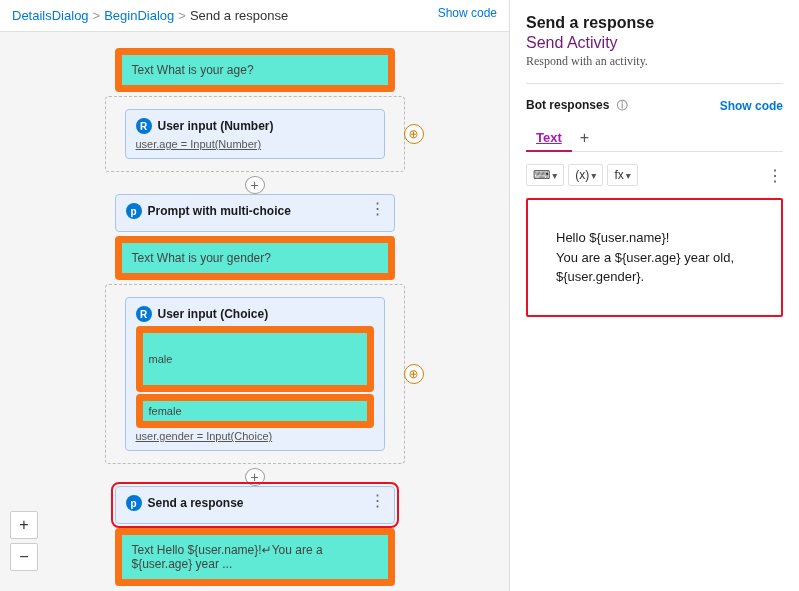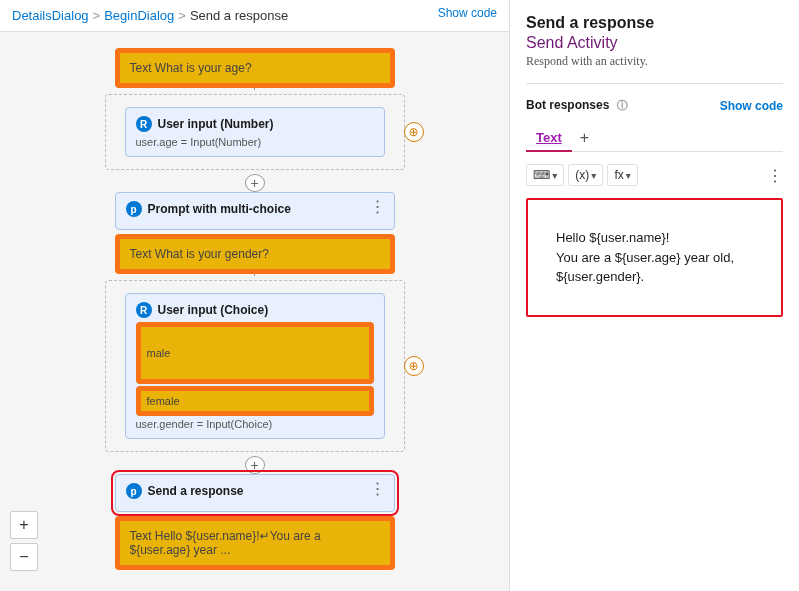--- a/index.html
+++ b/index.html
@@ -48,22 +48,22 @@
       height: calc(591px - 37px);
       display: flex;
       flex-direction: column;
       align-items: center;
       gap: 0;
       position: relative;
     }
 
     
     .flow-node {
-      background: #eab308;
-      border: 5px solid #f97316;
+      background: #5eead4;
+      border: 7px solid #f97316;
       border-radius: 4px;
       width: 280px;
       padding: 8px 10px;
       position: relative;
       z-index: 2;
     }
 
     .flow-node.text-node {
       font-size: 12px;
       color: #444;
@@ -96,20 +96,21 @@
       font-weight: bold;
       color: white;
       flex-shrink: 0;
     }
     .node-icon.blue { background: #0078d4; }
 
     .node-sub {
       font-size: 11px;
       color: #555;
       margin-top: 2px;
+      text-decoration: underline;
     }
 
     .node-more {
       position: absolute;
       top: 6px;
       right: 8px;
       color: #666;
       cursor: pointer;
       font-size: 16px;
       line-height: 1;

